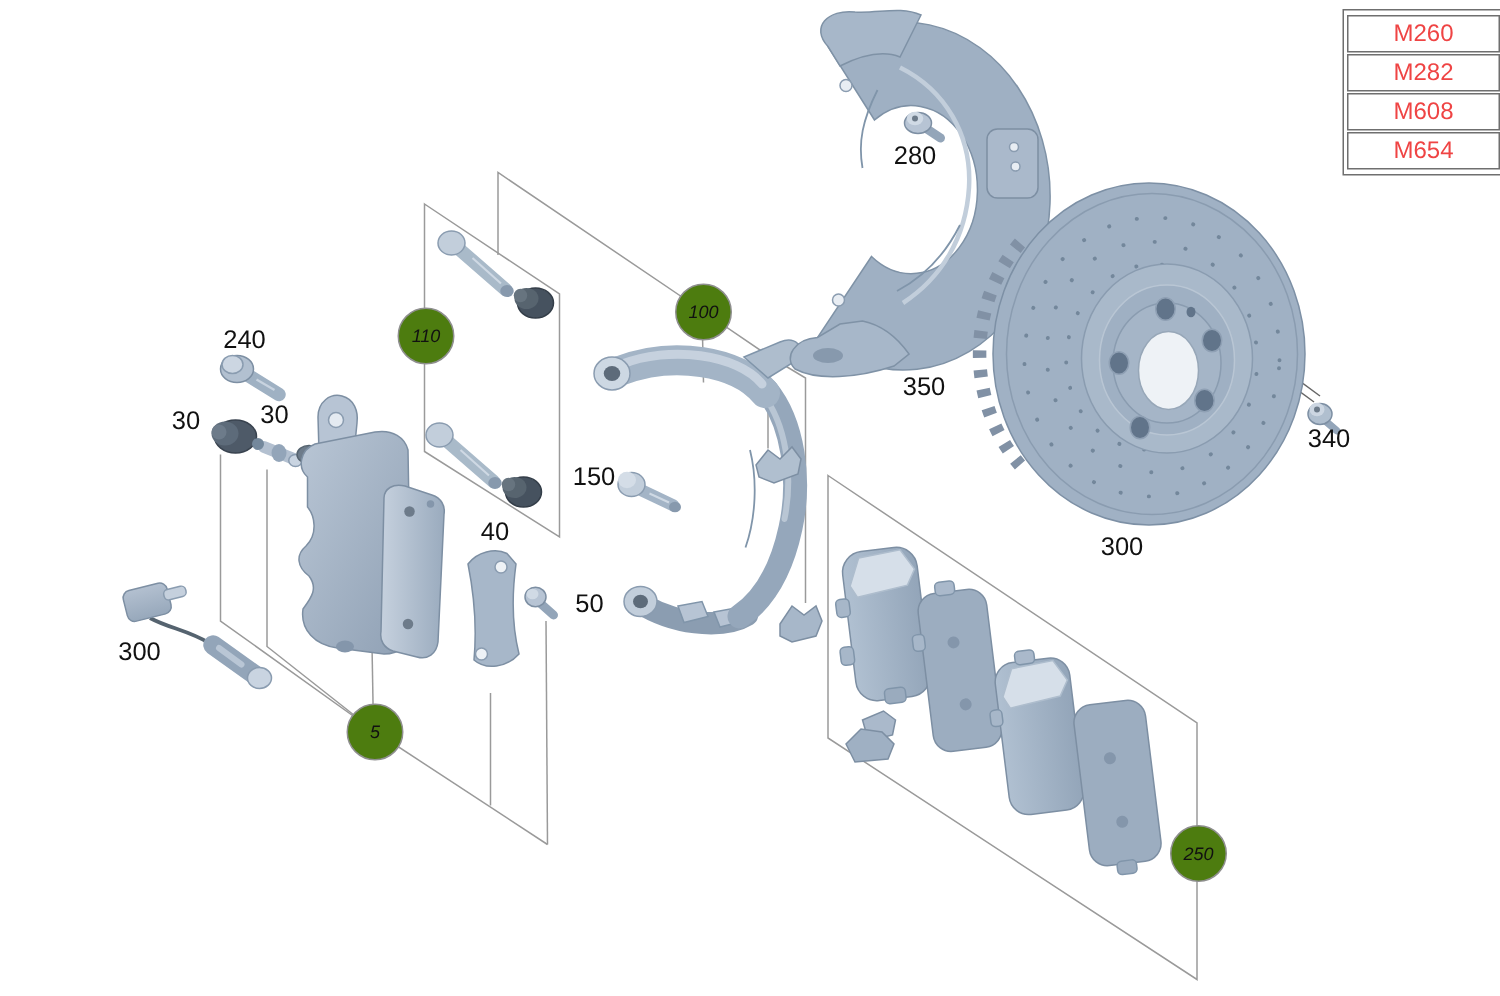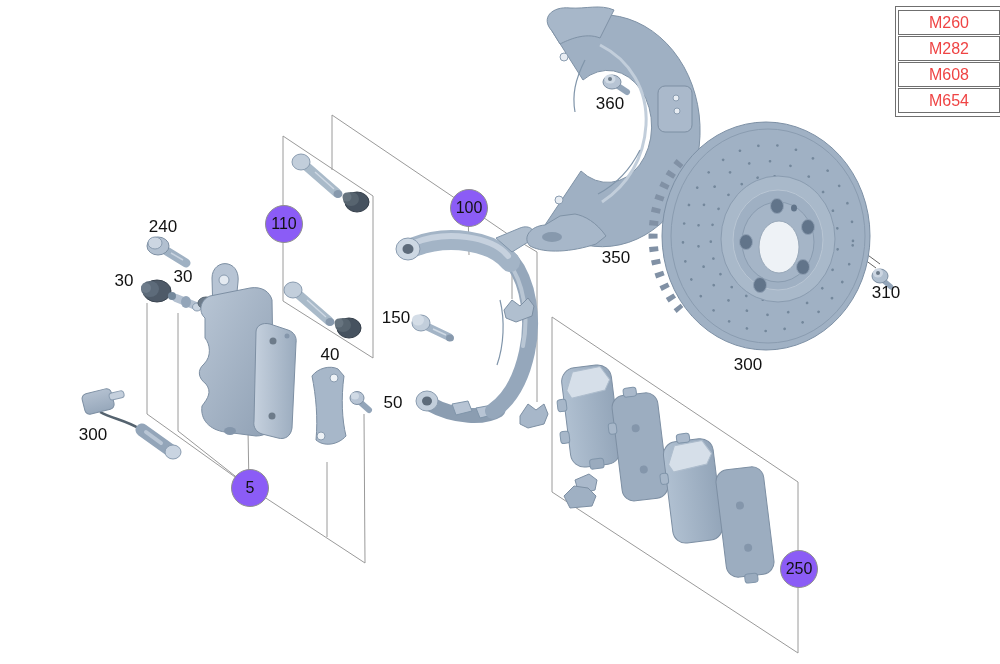--- a/index.html
+++ b/index.html
@@ -2,22 +2,22 @@
 <html><head>
 <meta charset="utf-8">
 <style>
   html,body{margin:0;padding:0;background:#fff;}
   #stage{position:relative;width:1000px;height:664px;background:#fff;overflow:hidden;
          font-family:"Liberation Sans", sans-serif;}
   #diagram-svg{position:absolute;left:0;top:0;}
   .callout-label{position:absolute;transform:translate(-50%,-50%);font-size:17px;color:#111;
                  white-space:nowrap;cursor:default;}
   .callout-circle{position:absolute;width:36px;height:36px;margin-left:-18px;margin-top:-18px;
-                  border:1.3px solid #8f8f8f;border-radius:50%;background:#8b5cf6;color:#111;
-                  font-size:16px;display:flex;align-items:center;justify-content:center;cursor:default;}
+                  border:1.3px solid #8f8f8f;border-radius:50%;background:#4d7c0f;color:#111;
+                  font-size:12px;display:flex;align-items:center;justify-content:center;cursor:default;font-style:italic;}
   #legend{position:absolute;left:895px;top:6px;width:102px;border:1px solid #6f6f6f;background:#fff;padding:2px;}
   .legend-cell{border:1px solid #6f6f6f;height:23px;margin:1px 0;display:flex;align-items:center;
                justify-content:center;font-size:16px;color:#ef4444;background:#fff;}
 </style>
 </head>
 <body>
 
 <div id="stage">
 
 <svg id="diagram-svg" width="1000" height="664" viewBox="0 0 1000 664">
@@ -249,24 +249,24 @@
   </g>
 </svg>
 
 <div class="callout-label" style="left:163px;top:227px">240</div>
 <div class="callout-label" style="left:124px;top:281px">30</div>
 <div class="callout-label" style="left:183px;top:277px">30</div>
 <div class="callout-label" style="left:93px;top:435px">300</div>
 <div class="callout-label" style="left:330px;top:355px">40</div>
 <div class="callout-label" style="left:393px;top:403px">50</div>
 <div class="callout-label" style="left:396px;top:318px">150</div>
-<div class="callout-label" style="left:610px;top:104px">360</div>
+<div class="callout-label" style="left:610px;top:104px">280</div>
 <div class="callout-label" style="left:616px;top:258px">350</div>
 <div class="callout-label" style="left:748px;top:365px">300</div>
-<div class="callout-label" style="left:886px;top:293px">310</div>
+<div class="callout-label" style="left:886px;top:293px">340</div>
 
 <div class="callout-circle" style="left:283px;top:223px">110</div>
 <div class="callout-circle" style="left:249px;top:487px">5</div>
 <div class="callout-circle" style="left:468px;top:207px">100</div>
 <div class="callout-circle" style="left:798px;top:568px">250</div>
 
 <div id="legend">
   <div class="legend-cell">M260</div>
   <div class="legend-cell">M282</div>
   <div class="legend-cell">M608</div>

